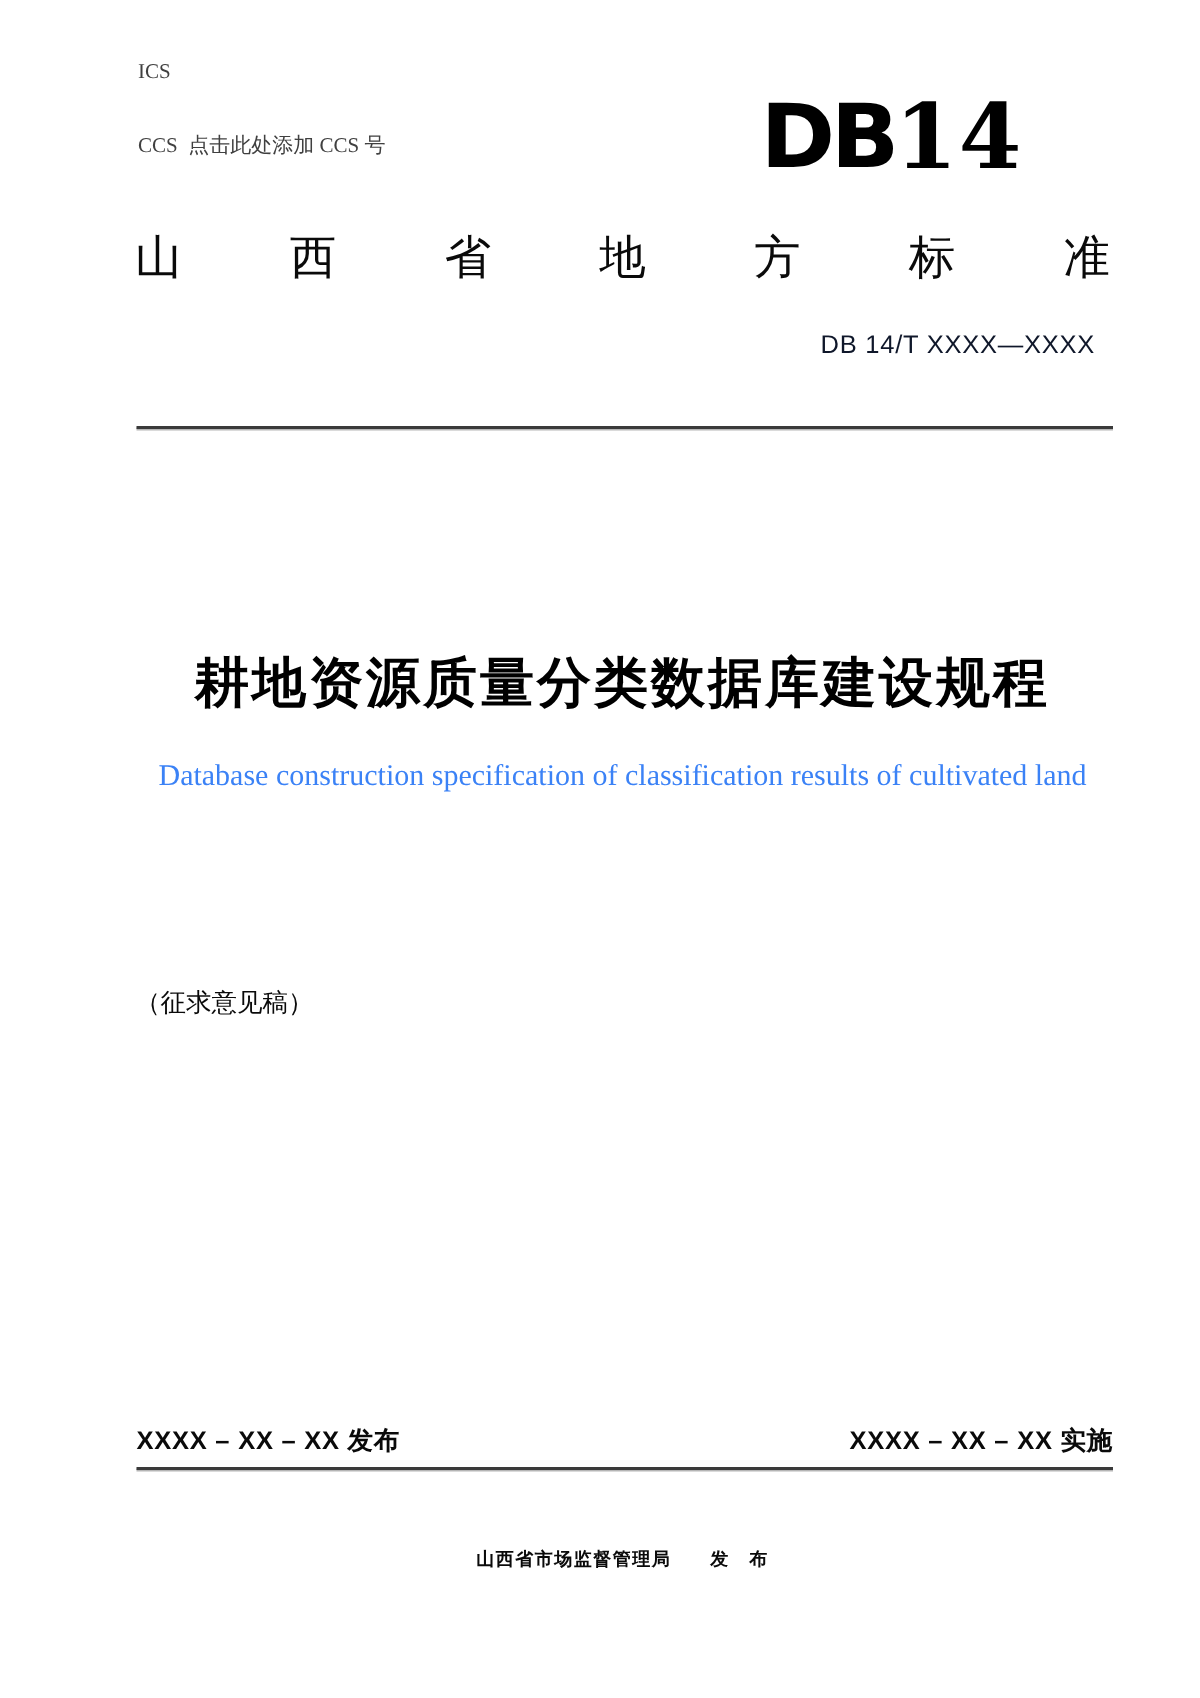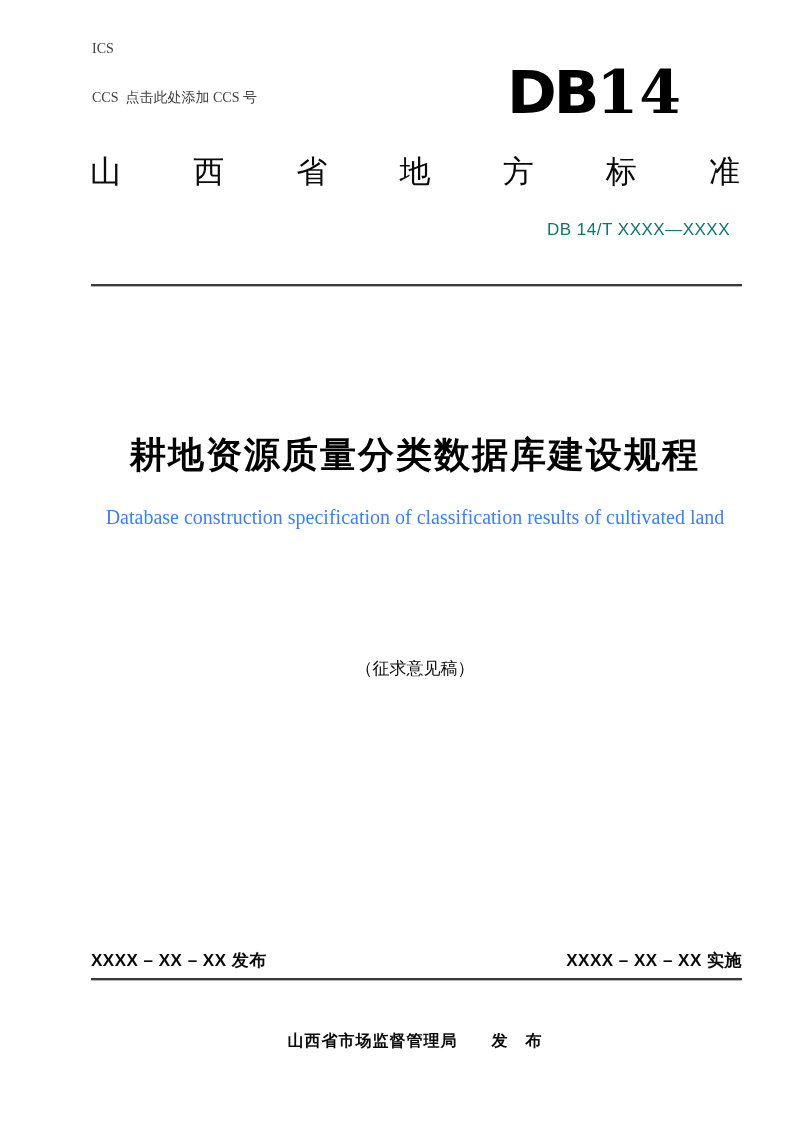--- a/index.html
+++ b/index.html
@@ -47,21 +47,21 @@
     position: absolute; left: 90px; top: 156px; width: 650px;
     display: flex; justify-content: space-between;
     font-size: 31px; line-height: 1; font-weight: 500;
     color: #0a0a0a;
   }
   
   .standard-number {
     position: absolute; left: 90px; top: 220px; width: 640px;
     text-align: right;
     font-size: 17px; letter-spacing: 0.5px; font-weight: 500;
-    color: #0f766e; white-space: nowrap;
+    color: #0f172a; white-space: nowrap;
   }
   
   .rule {
     position: absolute; left: 91px; width: 651px; height: 2px;
     background: #3a3a3a;
     box-shadow: 0 1px 0 #b5b5b5;
   }
   .rule-top { top: 284px; }
   .rule-bottom { top: 978px; }
   
@@ -74,36 +74,35 @@
   
   .title-en {
     position: absolute; left: 90px; top: 504px; width: 650px;
     text-align: center;
     font-family: "Liberation Serif", "DejaVu Serif", serif;
     font-size: 20px; line-height: 26px; color: #3b82f6;
   }
   
   .draft-note {
     position: absolute; left: 90px; top: 657px; width: 650px;
-    text-align: center;
     font-family: "Liberation Serif", "DejaVu Serif", serif;
     font-size: 17px; color: #0a0a0a;
   }
   
   .date-row {
     position: absolute; left: 91px; top: 951px; width: 651px;
     display: flex; justify-content: space-between;
     font-size: 17px; font-weight: 600; letter-spacing: 0.5px;
     line-height: 1.2; color: #0a0a0a; white-space: nowrap;
   }
   
   .publisher {
     position: absolute; left: 90px; top: 1031px; width: 650px;
     text-align: center;
-    font-size: 16px; font-weight: 700; letter-spacing: 1px;
+    font-size: 12px; font-weight: 700; letter-spacing: 1px;
     color: #0a0a0a; white-space: pre;
   }
 </style>
 </head>
 <body>
 
 <div class="page">
 
   <div class="ics-block">
     <div>ICS</div>

